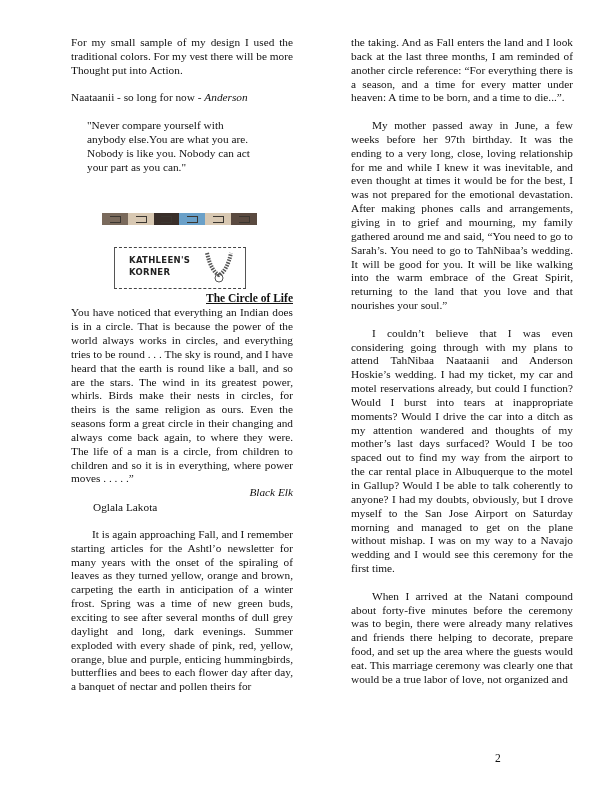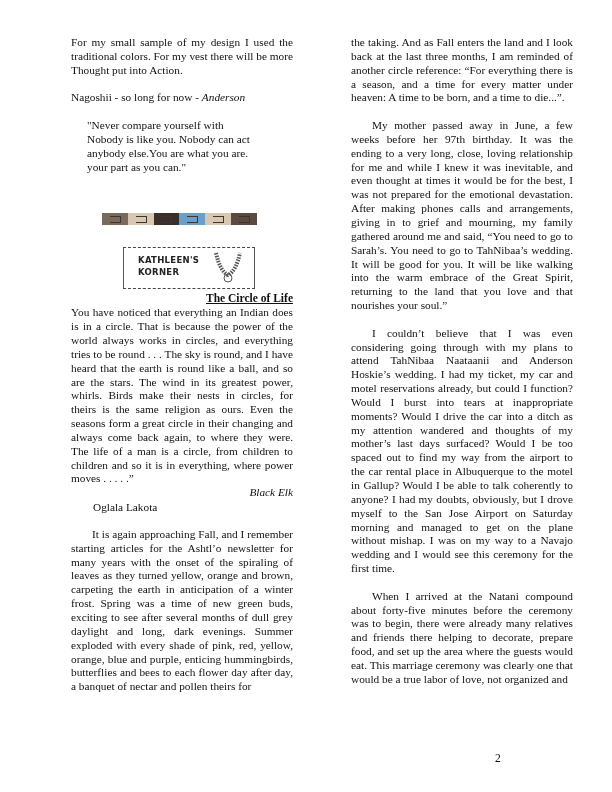--- a/index.html
+++ b/index.html
@@ -12,39 +12,39 @@
   .gap { height: 13.85px; }
   .indent { text-indent: 21px; }
   .plain { text-align: left; }
   .quote { padding-left: 16px; text-align: left; }
   .attrib { padding-left: 22px; font-style: italic; text-align: right; }
   .attrib2 { padding-left: 22px; line-height: 14px; }
   .title { text-align: right; font-weight: bold; text-decoration: underline; font-size: 11.5px; }
   .band { position: absolute; left: 102px; top: 213px; width: 155px; height: 12px; display: flex; overflow: hidden; }
   .band-seg { flex: 1; position: relative; }
   .band-seg .glyph { position: absolute; left: 30%; top: 3px; width: 10px; height: 5px; border: 1.5px solid #3b3630; border-left: none; }
-  .korner { position: absolute; left: 123px; top: 247px; width: 130px; height: 40px;
+  .korner { position: absolute; left: 114px; top: 247px; width: 130px; height: 40px;
             border: 1px dashed #444; border-left: 1.5px solid #555; border-right: 1.5px solid #555; }
   .korner .k-text { position: absolute; left: 14px; top: 6px; font-family: "DejaVu Sans", sans-serif;
                     font-size: 8.5px; font-weight: bold; letter-spacing: 0.3px; line-height: 12px; color: #222; }
   .korner .necklace { position: absolute; right: 12px; top: 3px; width: 28px; height: 32px; }
   .page-num { position: absolute; left: 495px; top: 752px; font-size: 11.5px; }
 </style>
 </head>
 <body>
 
 <div class="col left">
   <p>For my small sample of my design I used the traditional colors. For my vest there will be more Thought put into Action.</p>
   <div class="gap"></div>
-  <p class="plain"><span>Nagoshii - so long for now - </span><i>Anderson</i></p>
+  <p class="plain"><span>Naataanii - so long for now - </span><i>Anderson</i></p>
   <div class="gap"></div>
   <div class="quote">
     <div>"Never compare yourself with</div>
+    <div>anybody else.You are what you are.</div>
     <div>Nobody is like you.  Nobody can act</div>
-    <div>anybody else.You are what you are.</div>
     <div>your part as you can."</div>
     <div style="height:12px"></div>
   </div>
   <div style="height:106px"></div>
   <p class="title">The Circle of Life</p>
   <p>You have noticed that everything an Indian does is in a circle.  That is because the power of the world always works in circles, and everything tries to be round . . . The sky is round, and I have heard that the earth is round like a ball, and so are the stars.  The wind in its greatest power, whirls.  Birds make their nests in circles, for theirs is the same religion as ours.  Even the seasons form a great circle in their changing and always come back again, to where they were.  The life of a man is a circle, from children to children and so it is in everything, where power moves . . . . .”</p>
   <div class="attrib">Black Elk</div>
   <div class="attrib2">Oglala Lakota</div>
   <div class="gap"></div>
   <p class="indent">It is again approaching Fall, and I remember starting articles for the Ashtl’o newsletter for many years with the onset of the spiraling of leaves as they turned yellow, orange and brown, carpeting the earth in anticipation of a winter frost.  Spring was a time of new green buds, exciting to see after several months of dull grey daylight and long, dark evenings.  Summer exploded with every shade of pink, red, yellow, orange, blue and purple, enticing hummingbirds, butterflies and bees to each flower day after day, a banquet of nectar and pollen theirs for</p>

